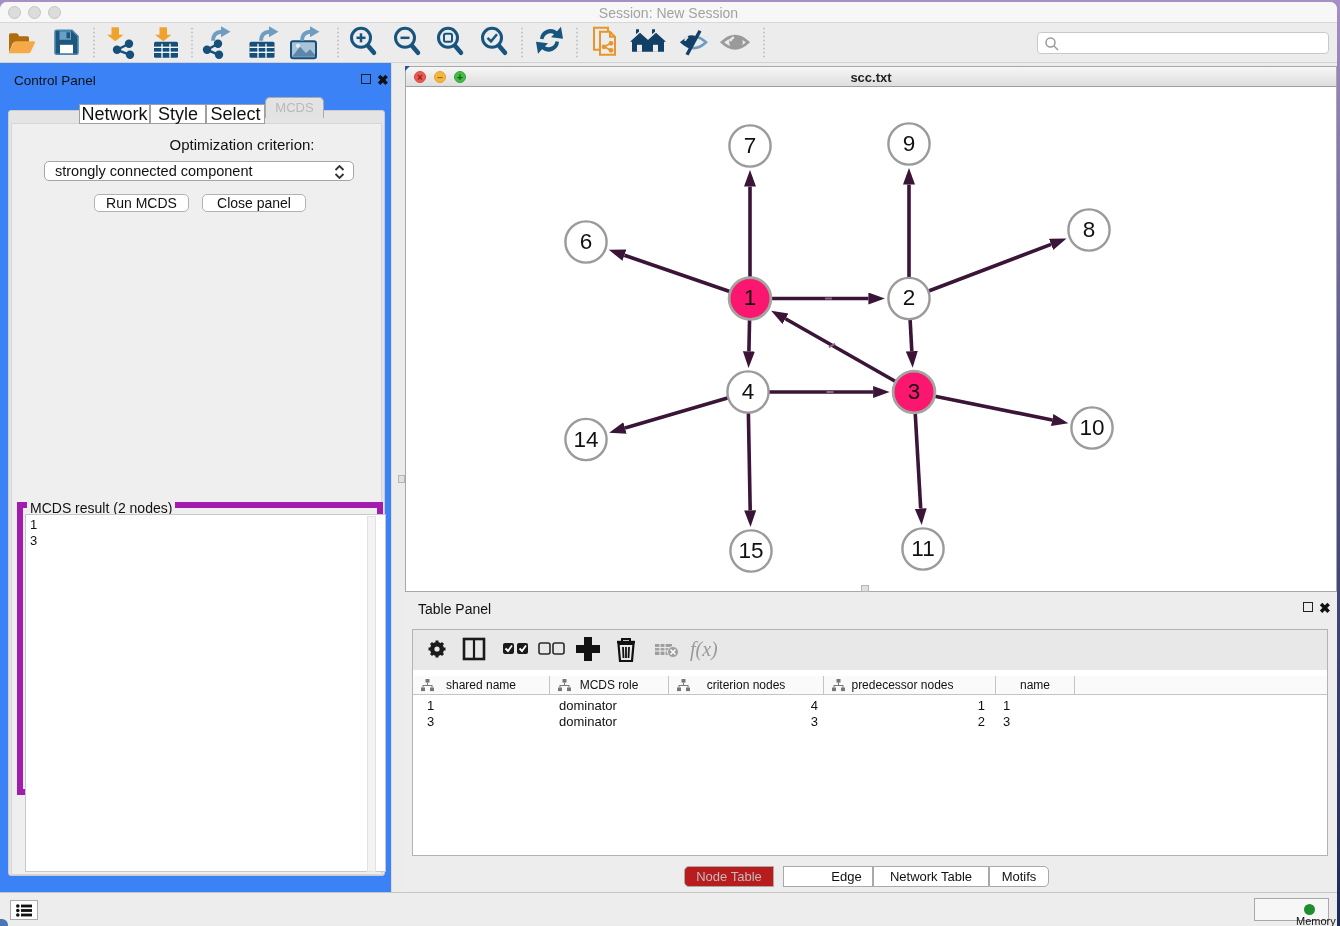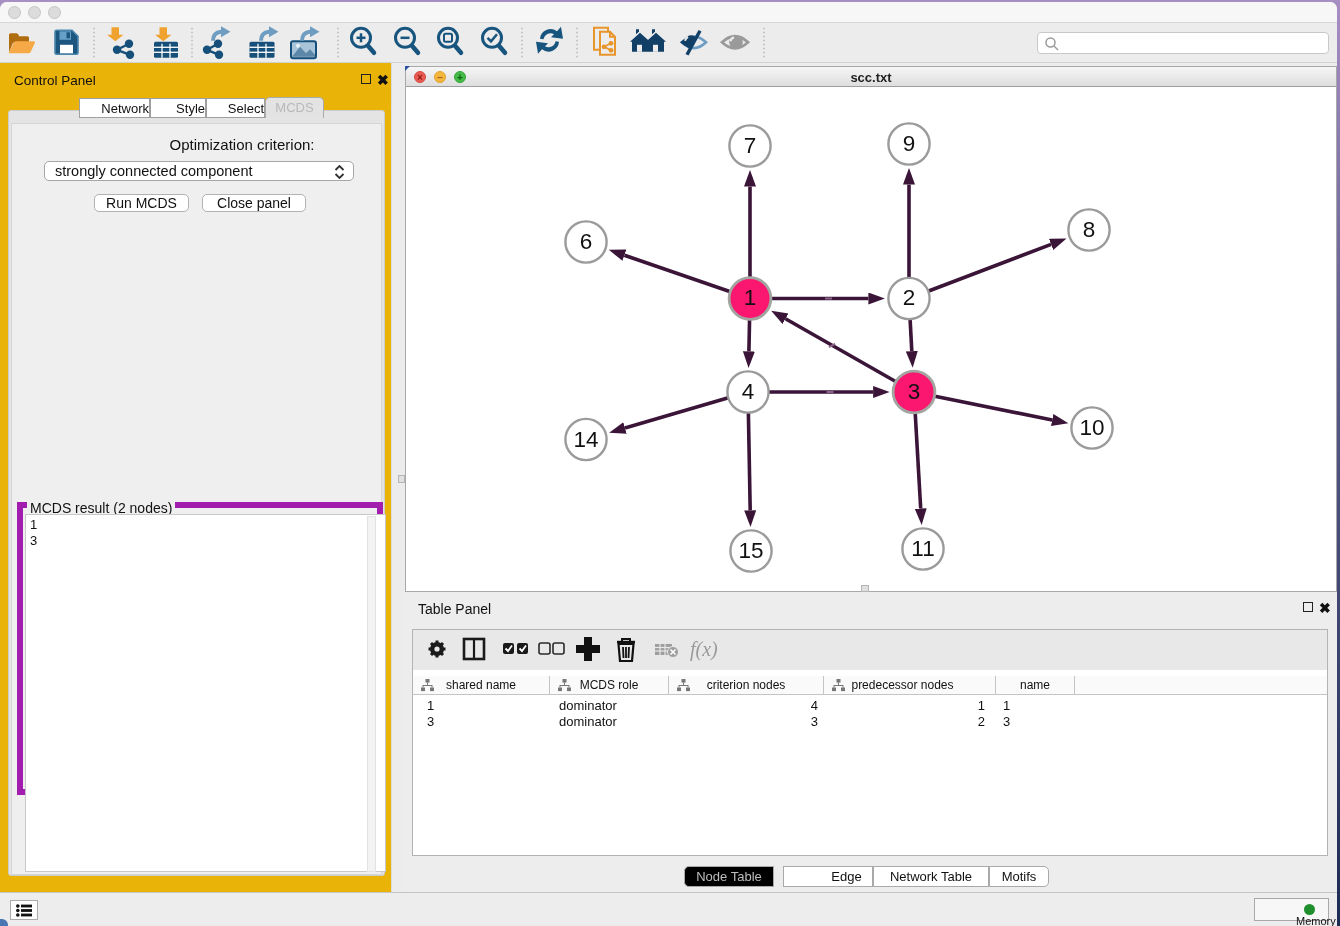--- a/index.html
+++ b/index.html
@@ -5,25 +5,25 @@
 * { margin:0; padding:0; box-sizing:border-box; }
 html,body { width:1340px; height:926px; overflow:hidden; }
 body { font-family:"Liberation Sans", sans-serif; background:linear-gradient(#a78fc3, #5a5a8a 40%, #1c2c55); position:relative; }
 #window { position:absolute; left:0; top:2px; width:1337px; height:924px; background:#ececec; border-radius:7px 7px 0 0; }
 #titlebar { position:absolute; left:0; top:2px; width:1337px; height:21px; background:#f7f7f7; border-radius:7px 7px 0 0; border-bottom:1px solid #d7d7d7; }
 .tl { position:absolute; top:4px; width:13px; height:13px; border-radius:50%; background:#dcdcdc; border:1px solid #c5c5c5; }
 #wtitle { position:absolute; top:3px; left:0; width:100%; text-align:center; font-size:14px; color:#a2a2a2; }
 #toolbar { position:absolute; left:0; top:23px; width:1337px; height:40px; background:#ececec; border-bottom:1px solid #d2d2d2; }
 #searchbox { position:absolute; left:1037px; top:9px; width:292px; height:22px; background:#fff; border:1px solid #c9c9c9; border-radius:4px; }
 
-#cpanel { position:absolute; left:0; top:63px; width:392px; height:829px; background:#eab308; border-right:1px solid #dcdcdc; }
+#cpanel { position:absolute; left:0; top:63px; width:392px; height:829px; background:#3b82f6; border-right:1px solid #dcdcdc; }
 #cpanel .title { position:absolute; left:14px; top:10px; font-size:13.5px; color:#111; }
 .float-ic { position:absolute; width:10px; height:10px; border:1.5px solid #222; }
 .close-ic { position:absolute; font-size:14px; font-weight:bold; color:#111; line-height:14px; }
-.tab { position:absolute; top:35px; z-index:3; height:20px; background:#fff; border:1px solid #9f9f9f; font-size:13px; text-align:right; line-height:19px; color:#111; }
+.tab { position:absolute; top:41px; z-index:3; height:20px; background:#fff; border:1px solid #9f9f9f; font-size:18px; text-align:center; line-height:19px; color:#111; }
 .tabsel { position:absolute; top:34px; z-index:3; height:21px; background:#e3e3e3; border:1px solid #ababab; border-bottom:none; border-radius:5px 5px 0 0; font-size:13px; text-align:center; line-height:20px; color:#b9b9b9; }
 #tabpane { position:absolute; left:8px; top:47px; width:377px; height:766px; border:1px solid #cccccc; border-radius:3px; background:#e4e4e4; }
 #innerpane { position:absolute; left:11px; top:60px; width:371px; height:752px; background:#efefef; border:1px solid #d6d6d6; }
 #optlabel { position:absolute; left:0; top:73px; width:392px; text-align:center; font-size:15px; color:#111;margin-left:46px; }
 #dropdown { position:absolute; left:44px; top:98px; width:310px; height:20px; background:#fff; border:1px solid #a6a6a6; border-radius:5px; font-size:14.5px; color:#111; line-height:18px; padding-left:10px; }
 .btn { position:absolute; top:131px; height:18px; background:#fff; border:1px solid #b2b2b2; border-radius:5px; font-size:14px; text-align:center; line-height:16px; color:#111; }
 #mcdsbox { position:absolute; left:17px; top:439px; width:366px; height:293px; border:6px solid #a21caf; }
 #mcdsbox .legend { position:absolute; left:4px; top:-8px; background:#efefef; padding:0 3px; font-size:14px; color:#111; }
 #mcdstext { position:absolute; left:2px; top:6px; width:361px; height:358px; background:#fff; border:1px solid #c8c8c8; font-size:13px; color:#111; line-height:16px; padding:2px 0 0 4px; }
 #mcdsscroll { position:absolute; right:9px; top:1px; width:9px; height:356px; background:#f3f3f3; border:1px solid #e2e2e2; }
@@ -49,20 +49,21 @@
 #listbtn { position:absolute; left:10px; top:7px; width:28px; height:20px; background:#fdfdfd; border:1px solid #ababab; }
 #membtn { position:absolute; left:1254px; top:5px; width:75px; height:23px; background:#f7f7f7; border:1px solid #a9a9a9; font-size:11px; color:#111;padding-left:41px; }
 </style>
 </head>
 <body>
 <div id="window"></div>
 <div id="titlebar">
   <div class="tl" style="left:8px"></div>
   <div class="tl" style="left:28px"></div>
   <div class="tl" style="left:48px"></div>
+  <div id="wtitle">Session: New Session</div>
 </div>
 <div id="toolbar">
 <svg width="1340" height="40" viewBox="0 0 1340 40">
   <g transform="translate(0,-1.2)">
 
   <g stroke="#9e9e9e" stroke-width="1" stroke-dasharray="1.5,2.5">
     <line x1="94" y1="6" x2="94" y2="36"></line>
           <line x1="192" y1="6" x2="192" y2="36"></line>
     <line x1="338" y1="6" x2="338" y2="36"></line>
           <line x1="522" y1="6" x2="522" y2="36"></line>
@@ -409,21 +410,21 @@
     <div class="trow" style="left:146px; top:68px;">dominator</div>
     <div class="trow" style="left:380px; top:68px; width:25px; text-align:right;">4</div>
     <div class="trow" style="left:547px; top:68px; width:25px; text-align:right;">1</div>
     <div class="trow" style="left:590px; top:68px;">1</div>
     <div class="trow" style="left:14px; top:84px;">3</div>
     <div class="trow" style="left:146px; top:84px;">dominator</div>
     <div class="trow" style="left:380px; top:84px; width:25px; text-align:right;">3</div>
     <div class="trow" style="left:547px; top:84px; width:25px; text-align:right;">2</div>
     <div class="trow" style="left:590px; top:84px;">3</div>
   </div>
-  <div class="btab" style="left:279px; width:90px; background:#000000; color:#bdbdbd; border-radius:5px 0 0 5px;">Node Table</div>
+  <div class="btab" style="left:279px; width:90px; background:#b91c1c; color:#bdbdbd; border-radius:5px 0 0 5px;">Node Table</div>
   <div class="btab" style="left:378px; width:90px;padding-left:37px;">Edge Table</div>
   <div class="btab" style="left:468px; width:116px;">Network Table</div>
   <div class="btab" style="left:584px; width:60px; border-radius:0 5px 5px 0;">Motifs</div>
 </div>
 <div id="statusbar">
   <div id="listbtn">
     <svg width="16" height="13" viewBox="0 0 16 13" style="position:absolute;left:5px;top:3px;">
       <g fill="#111">
           <circle cx="1.8" cy="2" r="1.8"></circle>
           <circle cx="1.8" cy="6.5" r="1.8"></circle>

